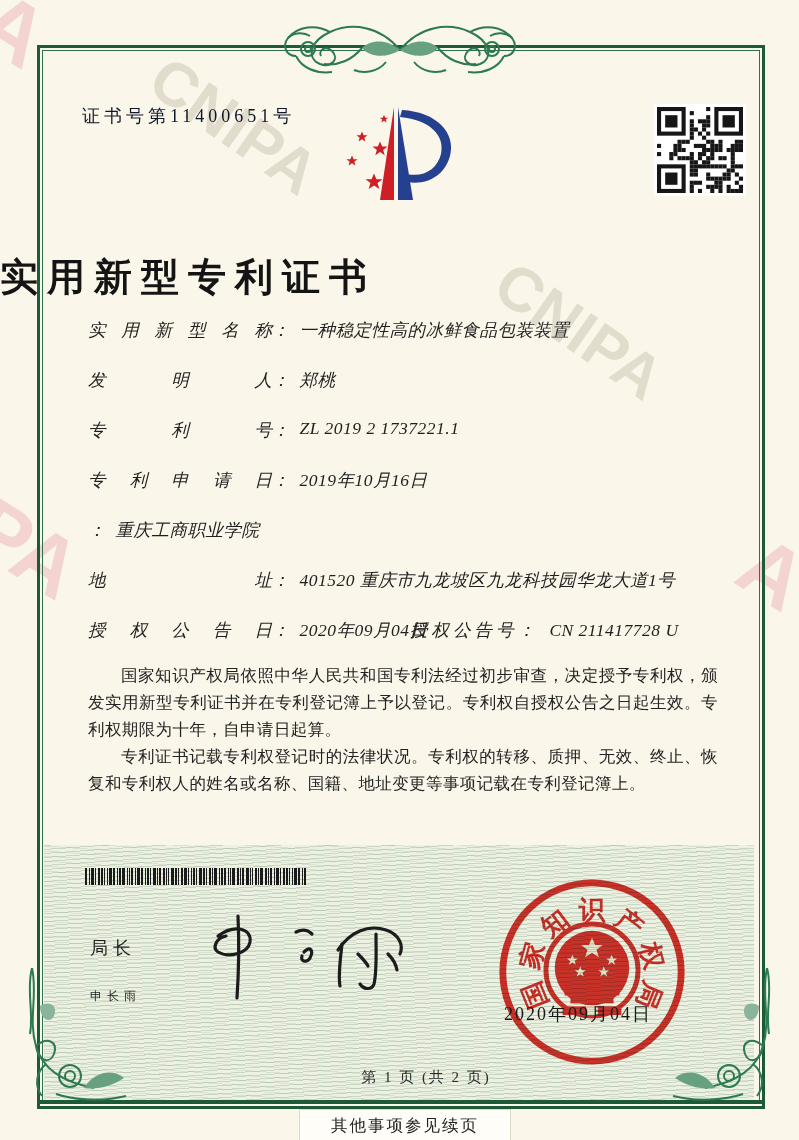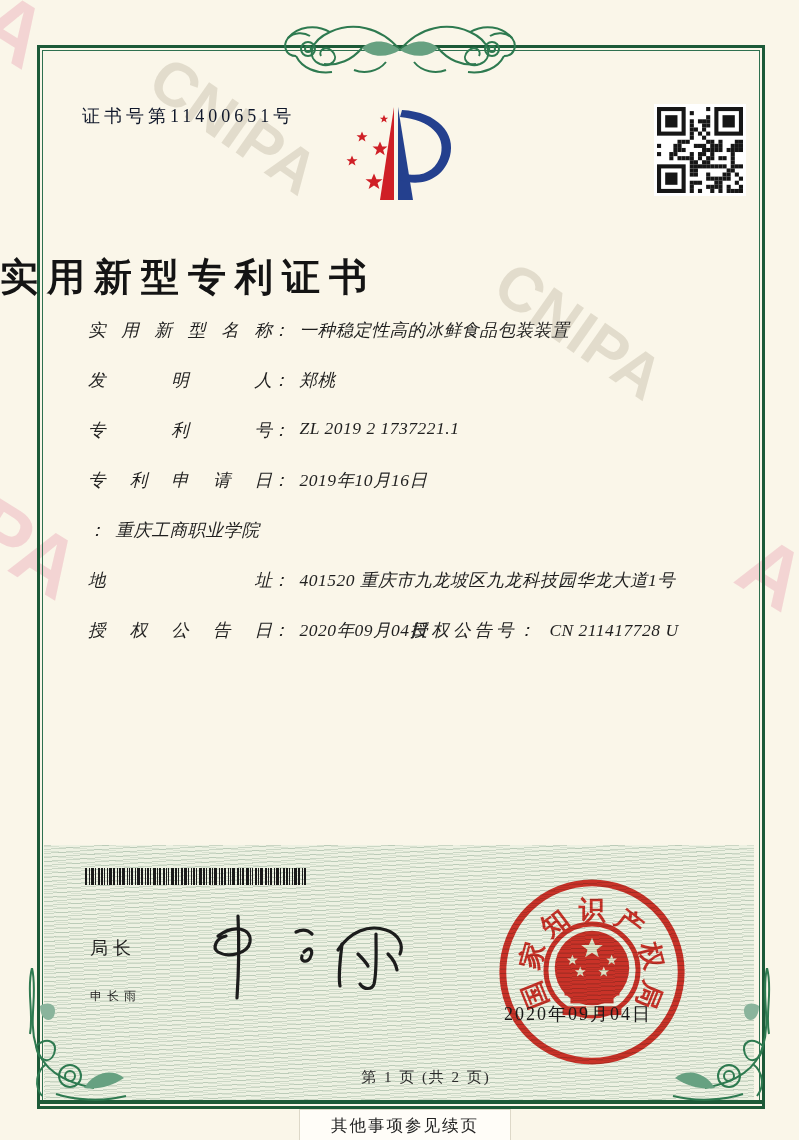--- a/index.html
+++ b/index.html
@@ -338,20 +338,24 @@
       <span class="flabel">授权公告日</span>
         <span class="fcolon">：</span>
       <span class="fvalue">2020年09月04日</span>
       <span class="frow2">
         <span style="letter-spacing:4px;text-align:right;">授权公告号</span><span>：</span>
         <span class="fvalue">CN 211417728 U</span>
       </span>
     </div>
   </div>
 
+  <div class="paras">
+    <p>国家知识产权局依照中华人民共和国专利法经过初步审查，决定授予专利权，颁发实用新型专利证书并在专利登记簿上予以登记。专利权自授权公告之日起生效。专利权期限为十年，自申请日起算。</p>
+    <p>专利证书记载专利权登记时的法律状况。专利权的转移、质押、无效、终止、恢复和专利权人的姓名或名称、国籍、地址变更等事项记载在专利登记簿上。</p>
+  </div>
 
   <svg class="barcode" id="barcode-svg" viewBox="0 0 224 17" preserveAspectRatio="none">
       <rect x="0" y="0" width="2" height="17" fill="#1a1a1a"></rect>
       <rect x="4" y="0" width="1" height="17" fill="#1a1a1a"></rect>
       <rect x="6" y="0" width="3" height="17" fill="#1a1a1a"></rect>
       <rect x="10" y="0" width="1" height="17" fill="#1a1a1a"></rect>
       <rect x="13" y="0" width="2" height="17" fill="#1a1a1a"></rect>
       <rect x="16" y="0" width="2" height="17" fill="#1a1a1a"></rect>
       <rect x="19" y="0" width="1" height="17" fill="#1a1a1a"></rect>
       <rect x="22" y="0" width="1" height="17" fill="#1a1a1a"></rect>

